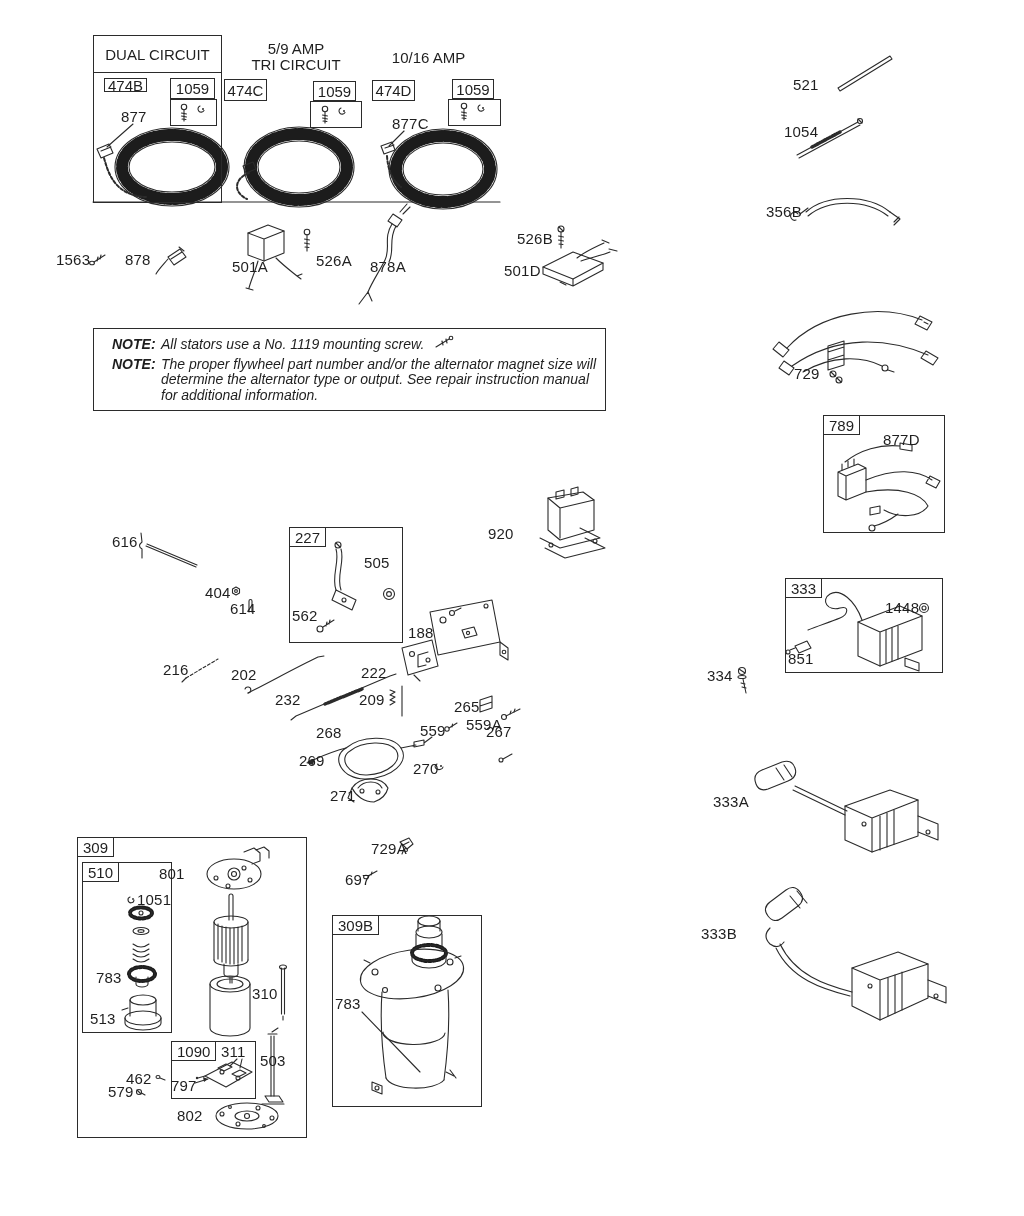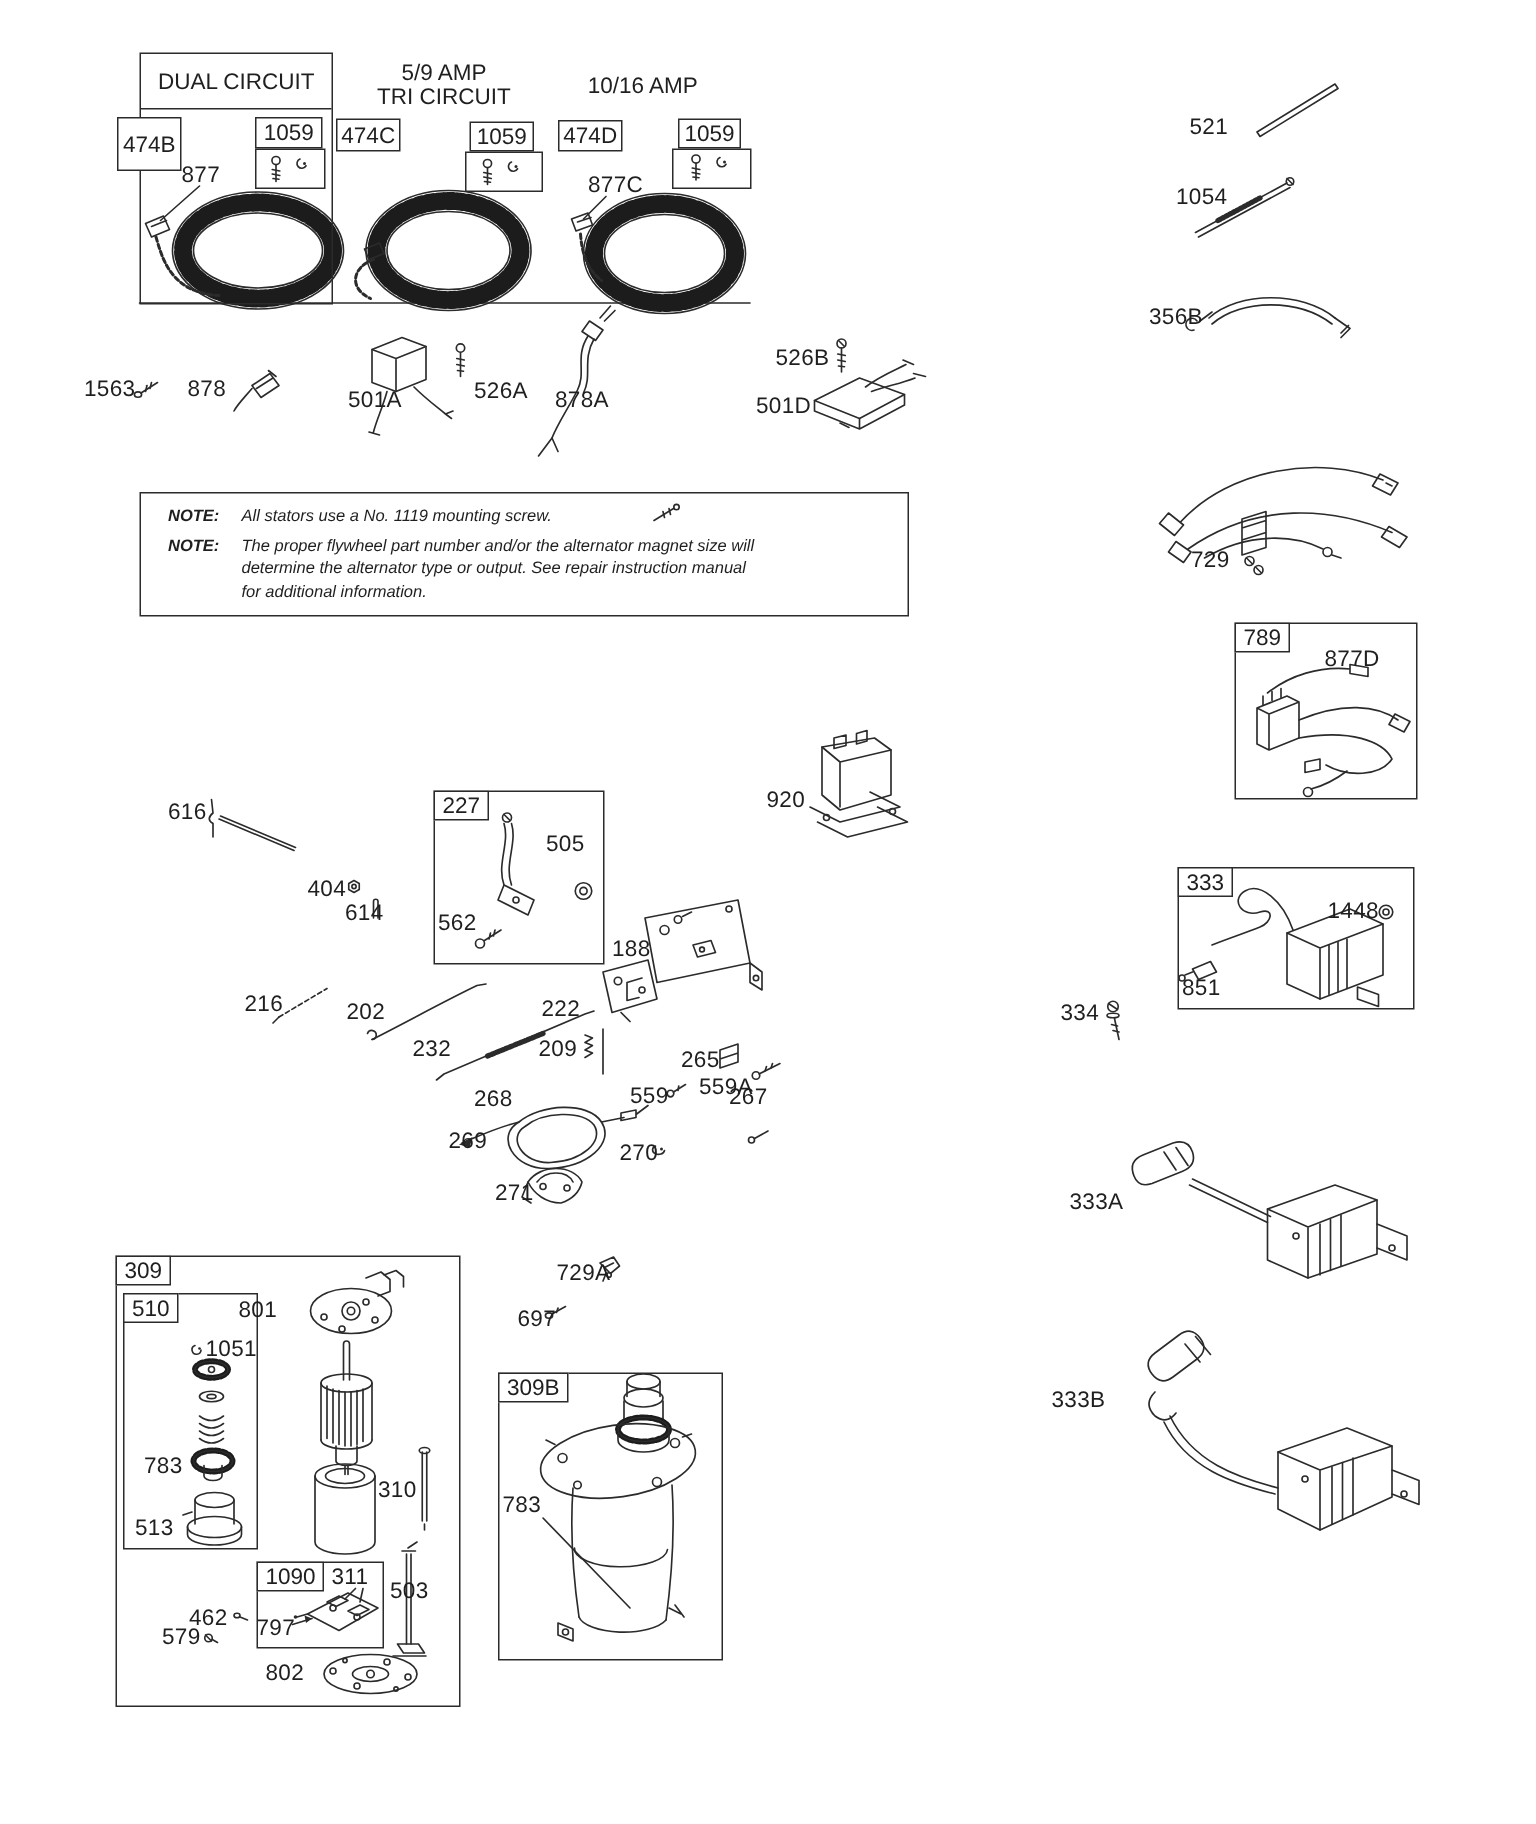--- a/index.html
+++ b/index.html
@@ -7,21 +7,21 @@
          font-family:"Liberation Sans",sans-serif;color:#1f1f1f;overflow:hidden;}
   .lbl{position:absolute;font-size:15px;color:#1f1f1f;white-space:nowrap;letter-spacing:.2px;}
   .pbox{position:absolute;border:1.2px solid #2b2b2b;display:flex;align-items:center;justify-content:center;
         font-size:15px;background:#fff;box-sizing:border-box;}
   .gbox{position:absolute;border:1.2px solid #2b2b2b;box-sizing:border-box;}
   .glabel{position:absolute;left:-1px;top:-1px;border:1.2px solid #2b2b2b;background:#fff;font-size:15px;
           padding:0 5px;height:20px;display:flex;align-items:center;box-sizing:border-box;}
   .title{position:absolute;font-size:15px;color:#1f1f1f;text-align:center;white-space:nowrap;}
   .titlecell{position:absolute;left:0;top:0;width:100%;height:37px;border-bottom:1.2px solid #2b2b2b;
              display:flex;align-items:center;justify-content:center;font-size:15px;box-sizing:border-box;}
-  .note-row{display:flex;margin:4px 0 2px 18px;font-style:italic;font-size:11px;line-height:15.5px;}
+  .note-row{display:flex;margin:4px 0 2px 18px;font-style:italic;font-size:14px;line-height:15.5px;}
   .nkw{font-weight:700;width:49px;flex:none;}
   .ntx span{display:block;}
   svg#art{position:absolute;left:0;top:0;}
   svg#art *{stroke:#2b2b2b;stroke-width:1.1;fill:none;stroke-linecap:round;stroke-linejoin:round;}
   svg#art .band{stroke:#1c1c1c;stroke-width:12;stroke-dasharray:4 2.6;}
   svg#art .coilband{stroke:#1c1c1c;stroke-width:4;stroke-dasharray:2.5 2;}
   svg#art .thick{stroke-width:2;}
   svg#art .fillb{fill:#2b2b2b;stroke:none;}
   svg#art .dash{stroke-dasharray:3 2;}
 </style>
@@ -435,21 +435,21 @@
       <path d="M372,1082 l10,4 l0,8 l-10,-4 z"></path>
         <circle cx="377" cy="1088" r="2"></circle>
       <path d="M446,1072 l8,4 M450,1070 l6,8"></path>
       <line x1="362" y1="1012" x2="420" y2="1072"></line>
     </g>
   </svg>
 
   <div class="gbox" style="left:93px;top:35px;width:129px;height:168px;">
     <div class="titlecell">DUAL CIRCUIT</div>
   </div>
-  <div class="pbox" style="left:78px;top:78px;width:43px;height:36px;">474B</div>
+  <div class="pbox" style="left:104px;top:78px;width:43px;height:14px;">474B</div>
   <div class="pbox" style="left:170px;top:78px;width:45px;height:21px;">1059</div>
   <div class="gbox" style="left:170px;top:99px;width:47px;height:27px;"></div>
   <div class="lbl" style="left:121px;top:108px;">877</div>
 
   <div class="title" style="left:256px;top:40px;width:80px;">5/9 AMP</div>
   <div class="title" style="left:251px;top:56px;width:90px;">TRI CIRCUIT</div>
   <div class="pbox" style="left:224px;top:79px;width:43px;height:22px;">474C</div>
   <div class="pbox" style="left:313px;top:81px;width:43px;height:20px;">1059</div>
   <div class="gbox" style="left:310px;top:101px;width:52px;height:27px;"></div>
 
@@ -483,21 +483,21 @@
   </div>
 
   <div class="lbl" style="left:112px;top:533px;">616</div>
   <div class="lbl" style="left:205px;top:584px;">404</div>
   <div class="lbl" style="left:230px;top:600px;">614</div>
   <div class="gbox" style="left:289px;top:527px;width:114px;height:116px;">
     <div class="glabel">227</div>
   </div>
   <div class="lbl" style="left:364px;top:554px;">505</div>
   <div class="lbl" style="left:292px;top:607px;">562</div>
-  <div class="lbl" style="left:511px;top:525px;">920</div>
+  <div class="lbl" style="left:488px;top:525px;">920</div>
   <div class="lbl" style="left:408px;top:624px;">188</div>
   <div class="lbl" style="left:163px;top:661px;">216</div>
   <div class="lbl" style="left:231px;top:666px;">202</div>
   <div class="lbl" style="left:275px;top:691px;">232</div>
   <div class="lbl" style="left:361px;top:664px;">222</div>
   <div class="lbl" style="left:359px;top:691px;">209</div>
   <div class="lbl" style="left:454px;top:698px;">265</div>
   <div class="lbl" style="left:316px;top:724px;">268</div>
   <div class="lbl" style="left:420px;top:722px;">559</div>
   <div class="lbl" style="left:486px;top:723px;">267</div>

